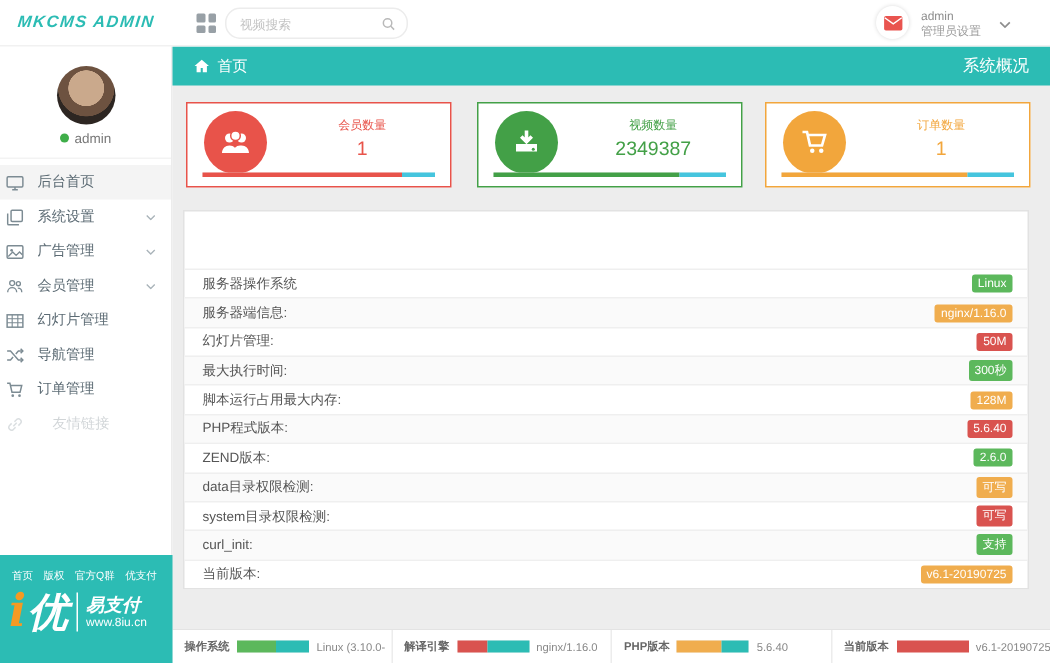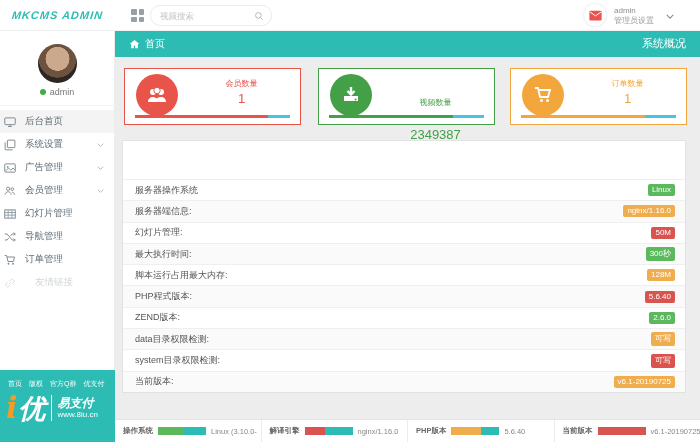--- a/index.html
+++ b/index.html
@@ -57,21 +57,21 @@
   .card.card-green{border-color:var(--cardgreen);}
   .card.card-orange{border-color:var(--cardorange);}
   .card-circle{position:absolute;left:11px;top:5px;width:42px;height:42px;border-radius:50%;display:flex;align-items:center;justify-content:center;}
   .card-red .card-circle{background:var(--cardred);}
   .card-green .card-circle{background:var(--cardgreen);}
   .card-orange .card-circle{background:var(--cardorange);}
   .card-text{position:absolute;left:70px;right:12px;top:9px;text-align:center;}
   .stat-label{font-size:8px;}
   .stat-value{font-size:13px;margin-top:2px;}
   .card-red .stat-label,.card-red .stat-value{color:var(--cardred);}
-  .card-green .stat-label,.card-green .stat-value{color:var(--cardgreen);margin-top:19px;}
+  .card-green .stat-label,.card-green .stat-value{color:var(--cardgreen);}
   .card-orange .stat-label,.card-orange .stat-value{color:var(--cardorange);}
   .card-bar{position:absolute;left:10px;right:10px;bottom:6px;height:3px;display:flex;background:#eee;}
   .bar-main{height:100%;}
   .card-red .bar-main{background:var(--cardred);}
   .card-green .bar-main{background:var(--cardgreen);}
   .card-orange .bar-main{background:var(--cardorange);}
   .bar-rest{height:100%;flex:1;background:var(--blue);}
   
   .panel{position:absolute;left:122px;top:140px;width:564px;height:253px;background:#fff;border:1px solid #e2e2e2;box-sizing:border-box;}
   .panel-head{position:relative;height:38px;}
@@ -358,20 +358,24 @@
         </div>
       <div class="info-row">
           <span class="info-label">data目录权限检测:</span>
           <span class="badge c-orange">可写</span>
         </div>
       <div class="info-row">
           <span class="info-label">system目录权限检测:</span>
           <span class="badge c-red">可写</span>
         </div>
       <div class="info-row">
+          <span class="info-label">curl_init:</span>
+          <span class="badge c-green">支持</span>
+        </div>
+      <div class="info-row">
           <span class="info-label">当前版本:</span>
           <span class="badge c-orange">v6.1-20190725</span>
         </div>
     </div>
   </div>
 
   <div class="statusbar">
     <div class="status-cell">
       <span class="sb-label">操作系统</span>
       <span class="sb-bar">

